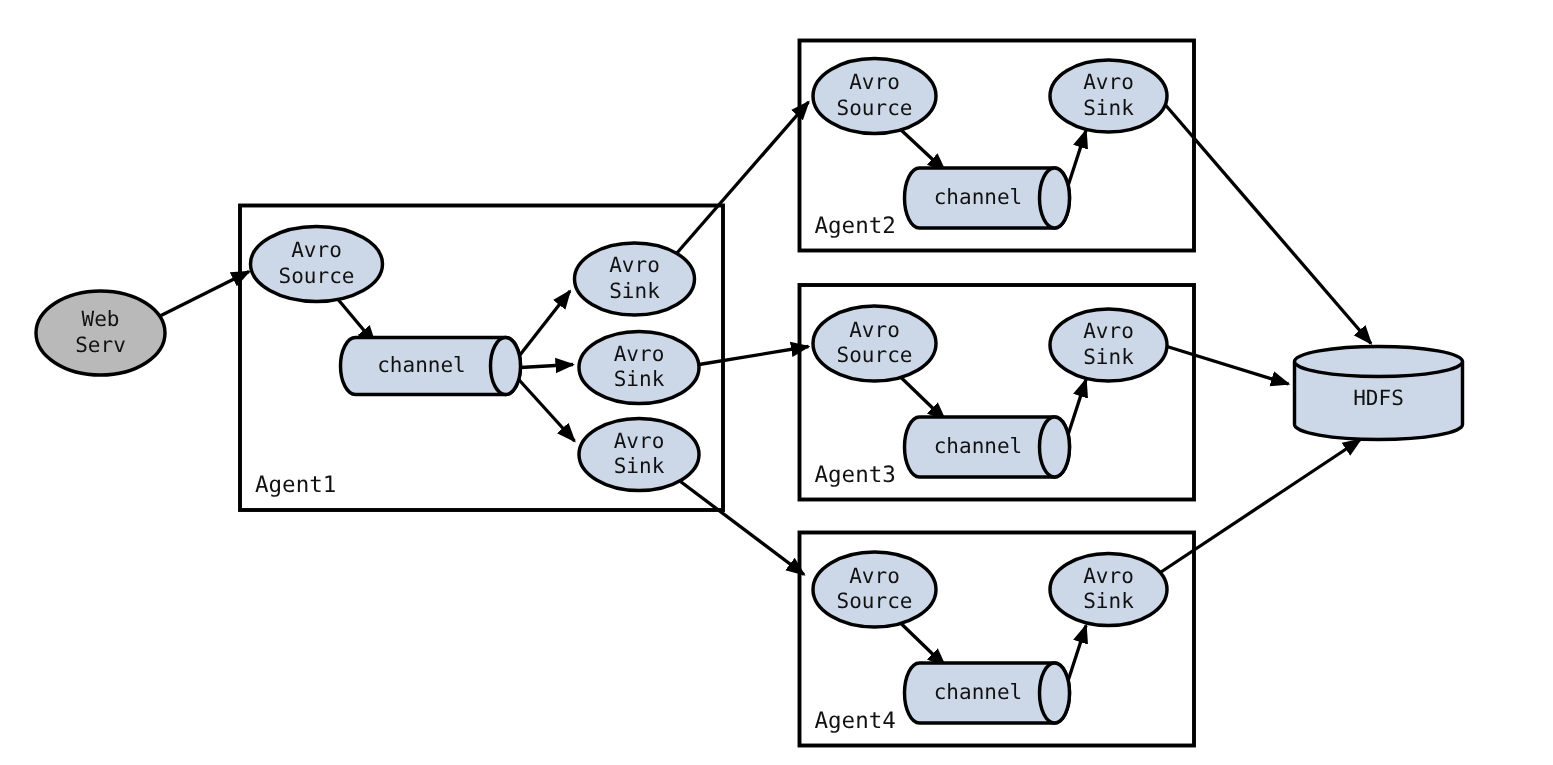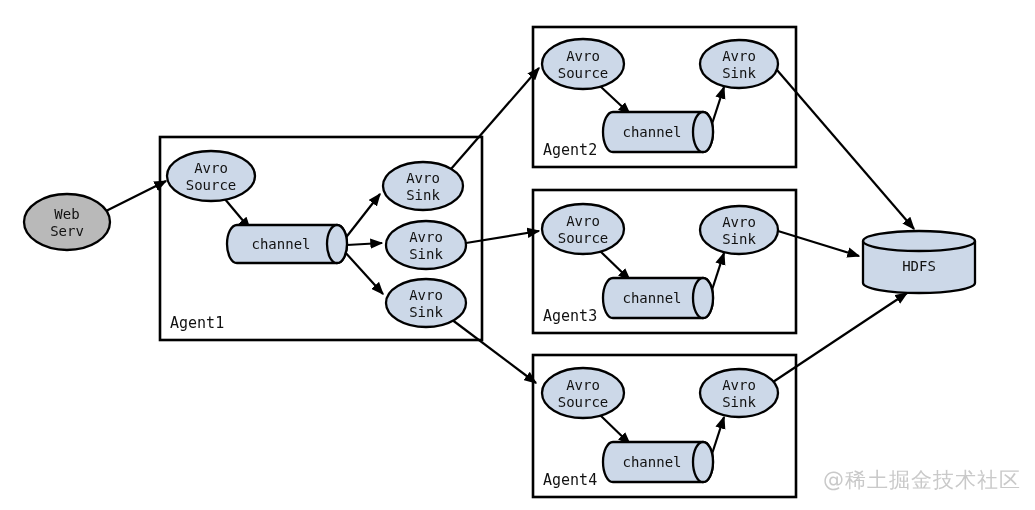--- a/index.html
+++ b/index.html
@@ -133,14 +133,13 @@
       <g>
         <path d="M 863 241 L 863 283 A 56 10 0 0 0 975 283 L 975 241" fill="#ccd8e8" stroke="#000000" stroke-width="2.3"></path>
         <ellipse cx="919" cy="241" rx="56" ry="10" fill="#ccd8e8" stroke="#000000" stroke-width="2.3"></ellipse>
         <text x="919" text-anchor="middle" fill="#111111"><tspan x="919" y="266" dominant-baseline="central">HDFS</tspan></text>
       </g>
       <text x="170" y="328" text-anchor="start" class="group-label" fill="#111111">Agent1</text>
       <text x="543" y="155" text-anchor="start" class="group-label" fill="#111111">Agent2</text>
       <text x="543" y="321" text-anchor="start" class="group-label" fill="#111111">Agent3</text>
       <text x="543" y="485" text-anchor="start" class="group-label" fill="#111111">Agent4</text>
     </svg>
-  <div class="watermark" style="color: rgb(201, 201, 201);">@稀土掘金技术社区</div>
 </div>
 
 </body></html>

